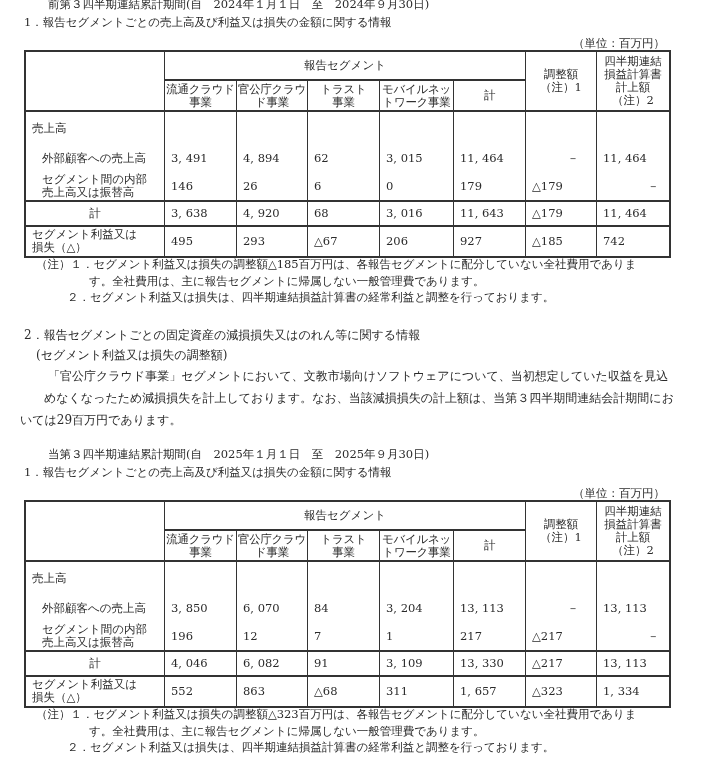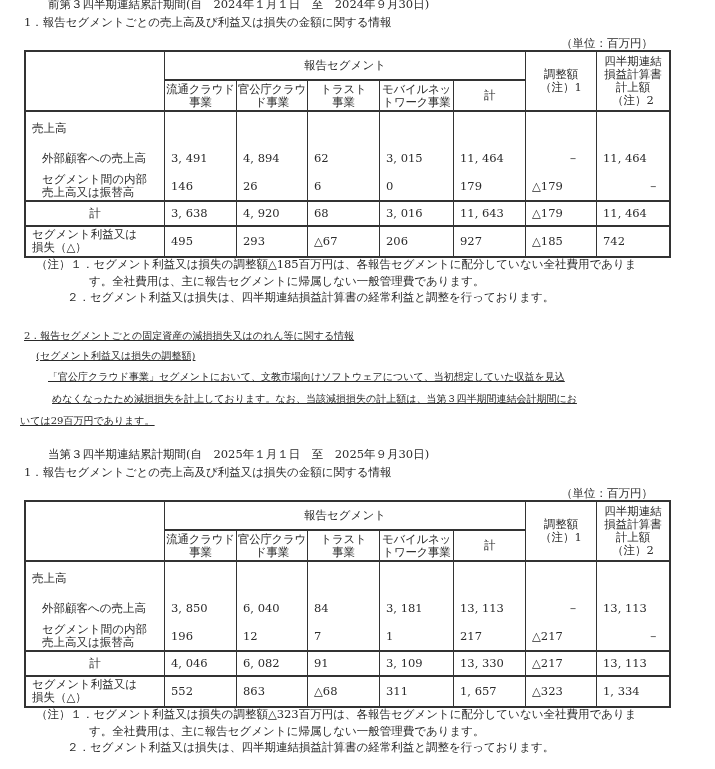--- a/index.html
+++ b/index.html
@@ -2,21 +2,21 @@
 <html><head>
 <meta charset="utf-8">
 <style>
   html, body { margin: 0; padding: 0; background: #ffffff; }
   body {
     width: 715px; height: 769px; position: relative; overflow: hidden;
     font-family: "DejaVu Serif", "Liberation Serif", serif;
     color: #2a2a2a; font-size: 11.5px;
   }
   .line { position: absolute; white-space: nowrap; line-height: 14px; }
-  .unit { position: absolute; right: 62px; white-space: nowrap; line-height: 14px; }
+  .unit { position: absolute; right: 50px; white-space: nowrap; line-height: 14px; }
   table.seg {
     position: absolute; left: 25px; border-collapse: collapse;
     table-layout: fixed; width: 644px;
   }
   table.seg td {
     border: 1px solid #333; padding: 0 6px; font-size: 11.5px; line-height: 13px;
     vertical-align: middle;
   }
   table.seg .thick-top td { border-top: 2px solid #333; }
   table.seg tr.hdr1 td { height: 27px; }
@@ -24,21 +24,21 @@
   table.seg td.h-center { text-align: center; }
   table.seg td.num { text-align: left; padding-right: 6px; }
   table.seg td.lbl { text-align: left; padding-left: 6px; }
   table.seg td.lbl.indent { padding-left: 16px; }
   table.seg td.lbl.center { text-align: center; }
   table.seg td.blank-bottom { border-bottom: none; margin-left: 44px; }
   table.seg td.blank-top { border-top: none; }
   table.seg td.mid { border-top: none; border-bottom: none; }
   .outer { outline: 2px solid #333; outline-offset: -1px; }
   .note { position: absolute; white-space: nowrap; line-height: 15px; font-size: 11.5px; }
-  .para { position: absolute; white-space: nowrap; line-height: 15px; font-size: 10px; text-decoration: underline; }
+  .para { position: absolute; white-space: nowrap; line-height: 15px; font-size: 12px; }
 </style>
 </head>
 <body>
 
 <div class="line" style="left:48px; top:-3px;">前第３四半期連結累計期間(自　2024年１月１日　至　2024年９月30日)</div>
 <div class="line" style="left:24px; top:15px;">1．報告セグメントごとの売上高及び利益又は損失の金額に関する情報</div>
 <div class="unit" style="top:36px;">（単位：百万円）</div>
 
 <table class="seg outer" style="top:51px;">
   <colgroup>
@@ -144,21 +144,21 @@
 </tbody>
   </table>
 
 <div class="note" style="left:36px; top:257px;">（注）１．セグメント利益又は損失の調整額△185百万円は、各報告セグメントに配分していない全社費用でありま</div>
 <div class="note" style="left:89px; top:274px;">す。全社費用は、主に報告セグメントに帰属しない一般管理費であります。</div>
 <div class="note" style="left:67px; top:290px;">２．セグメント利益又は損失は、四半期連結損益計算書の経常利益と調整を行っております。</div>
 
 <div class="para" style="left:24px; top:328px;">2．報告セグメントごとの固定資産の減損損失又はのれん等に関する情報</div>
 <div class="para" style="left:36px; top:348px;">(セグメント利益又は損失の調整額)</div>
 <div class="para" style="left:48px; top:369px;">「官公庁クラウド事業」セグメントにおいて、文教市場向けソフトウェアについて、当初想定していた収益を見込</div>
-<div class="para" style="left:52px; top:391px;">めなくなったため減損損失を計上しております。なお、当該減損損失の計上額は、当第３四半期間連結会計期間にお</div>
+<div class="para" style="left:44px; top:391px;">めなくなったため減損損失を計上しております。なお、当該減損損失の計上額は、当第３四半期間連結会計期間にお</div>
 <div class="para" style="left:20px; top:413px;">いては29百万円であります。</div>
 
 <div class="line" style="left:48px; top:447px;">当第３四半期連結累計期間(自　2025年１月１日　至　2025年９月30日)</div>
 <div class="line" style="left:24px; top:465px;">1．報告セグメントごとの売上高及び利益又は損失の金額に関する情報</div>
 <div class="unit" style="top:486px;">（単位：百万円）</div>
 
 <table class="seg outer" style="top:501px;">
   <colgroup>
     <col style="width:139px">
       <col style="width:72px">
@@ -209,23 +209,23 @@
         <td class="blank-bottom"></td>
         <td class="blank-bottom"></td>
         <td class="blank-bottom"></td>
         <td class="blank-bottom"></td>
         <td class="blank-bottom"></td>
         <td class="blank-bottom"></td>
   </tr>
   <tr style="height:28px;">
     <td class="lbl indent mid">外部顧客への売上高</td>
     <td class="num mid">3, 850</td>
-    <td class="num mid">6, 040</td>
+    <td class="num mid">6, 070</td>
     <td class="num mid">84</td>
-    <td class="num mid">3, 181</td>
+    <td class="num mid">3, 204</td>
     <td class="num mid">13, 113</td>
     <td class="num mid" style="text-align:center;padding-left:30px;">－</td>
     <td class="num mid">13, 113</td>
   </tr>
   <tr style="height:29px;">
     <td class="lbl indent blank-top">
           <div>セグメント間の内部</div>
           <div>売上高又は振替高</div>
         </td>
     <td class="num blank-top">196</td>

